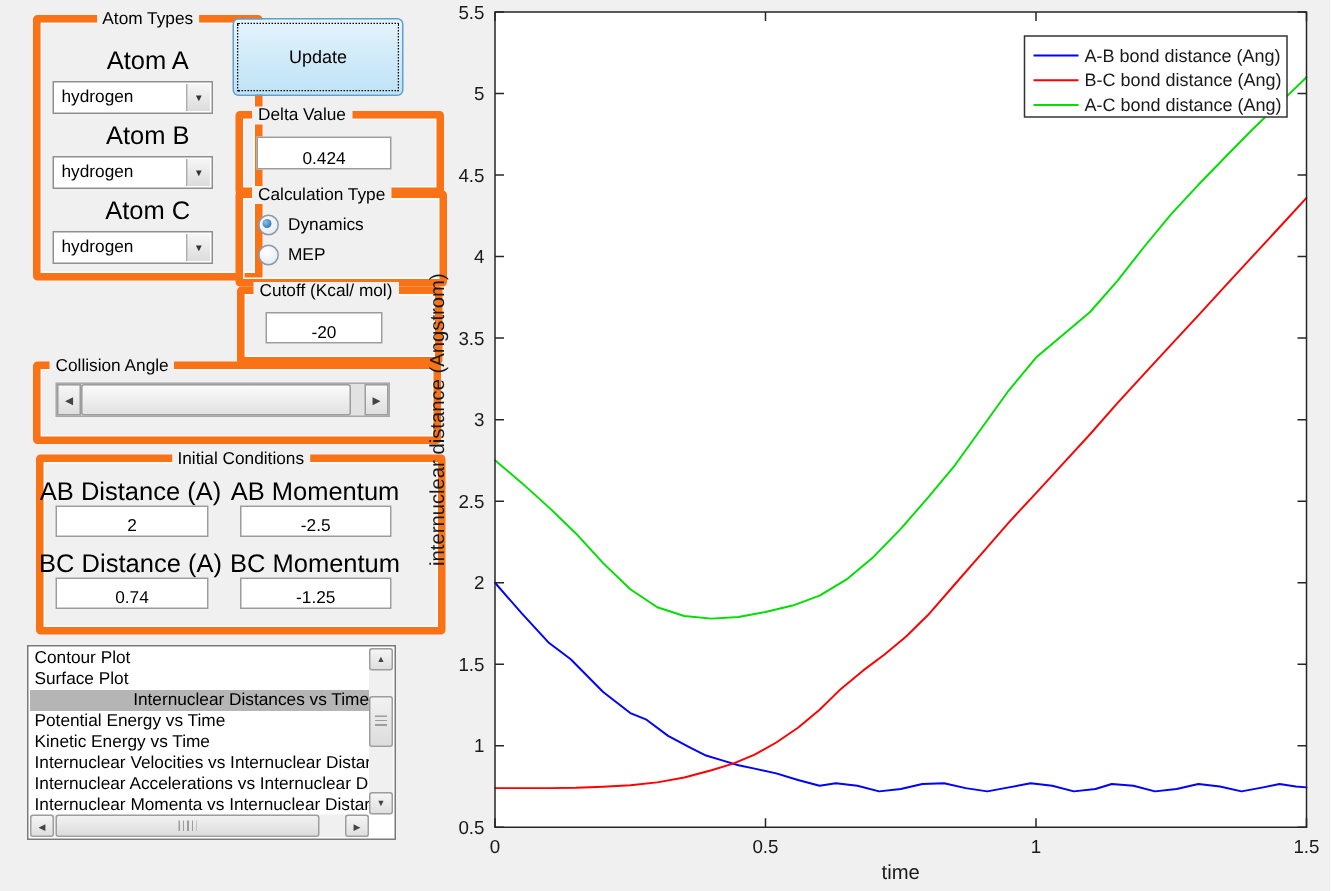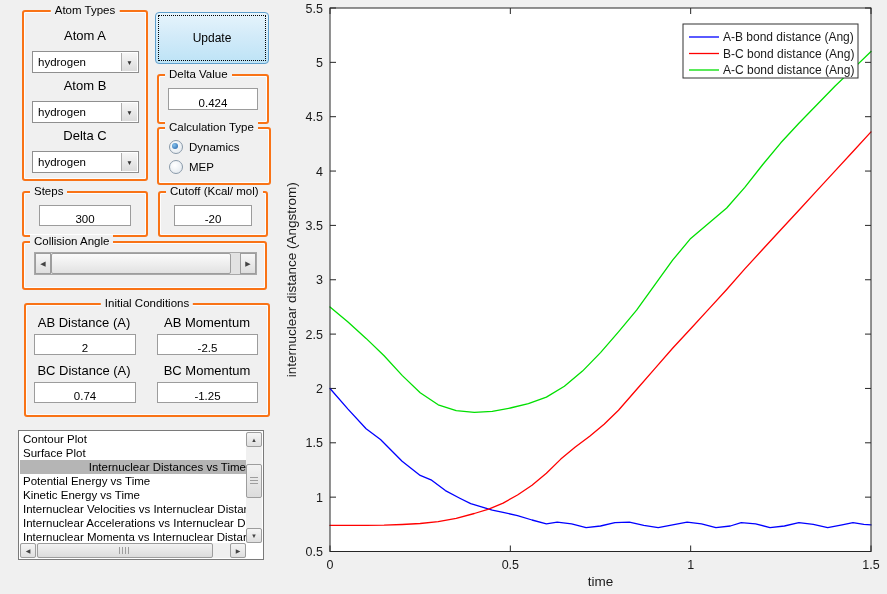--- a/index.html
+++ b/index.html
@@ -2,26 +2,26 @@
 <html><head>
 <meta charset="utf-8">
 <style>
   html,body{margin:0;padding:0;}
   #app{
     position:relative;width:887px;height:594px;background:#f0f0f0;
     font-family:"Liberation Sans",sans-serif;font-size:11.5px;color:#000;
     overflow:hidden;
   }
   
-  .group{position:absolute;border:2px solid #f97316;border-radius:3px;box-shadow:inset 0 0 0 1px #fdfdfd;}
+  .group{position:absolute;border:5px solid #f97316;border-radius:3px;box-shadow:inset 0 0 0 1px #fdfdfd;padding-left:21px;}
   .gtitle{position:absolute;top:-8px;background:#f0f0f0;padding:0 4px;white-space:nowrap;font-size:11.5px;}
   .gt-center{left:50%;transform:translateX(-50%);}
   .gt-left{left:6px;}
   
-  .clbl{position:absolute;transform:translateX(-50%);white-space:nowrap;font-size:13px;}
+  .clbl{position:absolute;transform:translateX(-50%);white-space:nowrap;font-size:17px;}
   
   .tfield{position:absolute;background:#fff;border:1px solid #9c9c9c;text-align:center;
     font-size:11.5px;display:flex;align-items:flex-end;justify-content:center;}
   
   .combo{position:absolute;height:20px;background:#fff;border:1px solid #8f8f8f;}
   .combo .cval{position:absolute;left:5px;top:0;line-height:20px;font-size:11.5px;}
   .combo .dd{position:absolute;right:1px;top:1px;bottom:1px;width:15px;
     background:linear-gradient(180deg,#f6f6f6,#dcdcdc);border-left:1px solid #adadad;
     display:flex;align-items:center;justify-content:center;font-size:6.5px;color:#333;}
   
@@ -69,21 +69,21 @@
     <span class="clbl" style="left:50%;top:16px">Atom A</span>
     <div class="combo" style="left:8px;top:39px;width:105px">
       <span class="cval">hydrogen</span>
       <span class="dd">▼</span>
     </div>
     <span class="clbl" style="left:50%;top:66px">Atom B</span>
     <div class="combo" style="left:8px;top:89px;width:105px">
       <span class="cval">hydrogen</span>
       <span class="dd">▼</span>
     </div>
-    <span class="clbl" style="left:50%;top:116px">Delta C</span>
+    <span class="clbl" style="left:50%;top:116px">Atom C</span>
     <div class="combo" style="left:8px;top:139px;width:105px">
       <span class="cval">hydrogen</span>
       <span class="dd">▼</span>
     </div>
   </div>
 
   <div class="update-btn">
     <span>Update</span>
   </div>
 
@@ -99,26 +99,20 @@
     <div class="radio-row" style="left:10px;top:11px">
       <span class="radio sel"></span>
       <span>Dynamics</span>
     </div>
     <div class="radio-row" style="left:10px;top:31px">
       <span class="radio"></span>
       <span>MEP</span>
     </div>
   </div>
 
-  <div class="group" style="left:22px;top:191px;width:122px;height:42px">
-    <span class="gtitle gt-left">Steps</span>
-    <div class="tfield" style="left:15px;top:12px;width:90px;height:19px">
-      <span>300</span>
-    </div>
-  </div>
 
   <div class="group" style="left:158px;top:191px;width:106px;height:42px">
     <span class="gtitle gt-left">Cutoff (Kcal/ mol)</span>
     <div class="tfield" style="left:14px;top:12px;width:76px;height:19px">
       <span>-20</span>
     </div>
   </div>
 
   <div class="group" style="left:22px;top:241px;width:241px;height:45px">
     <span class="gtitle gt-left">Collision Angle</span>

